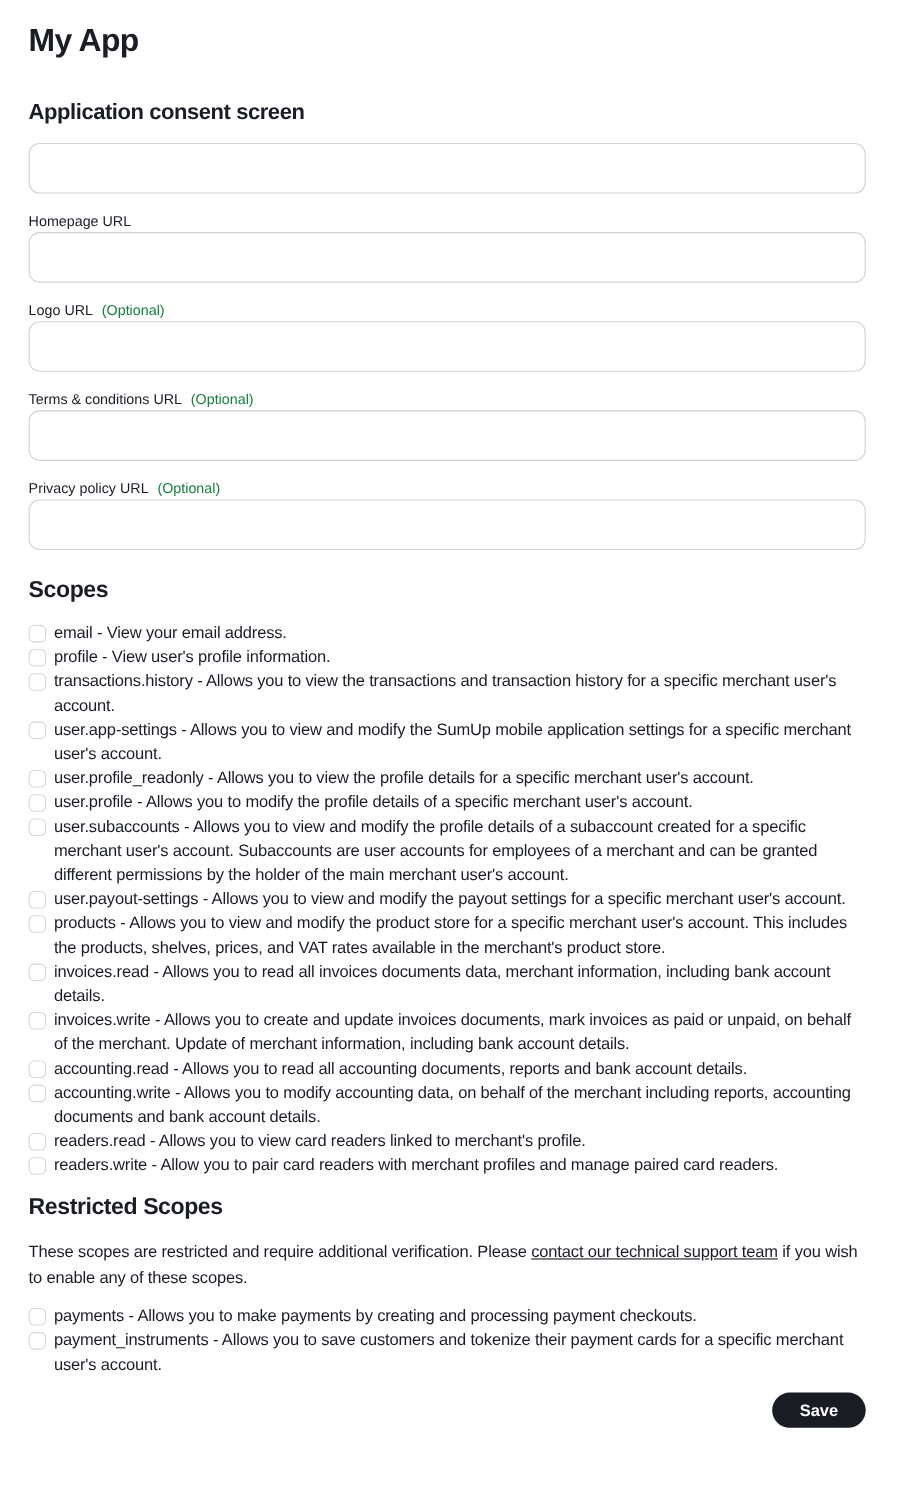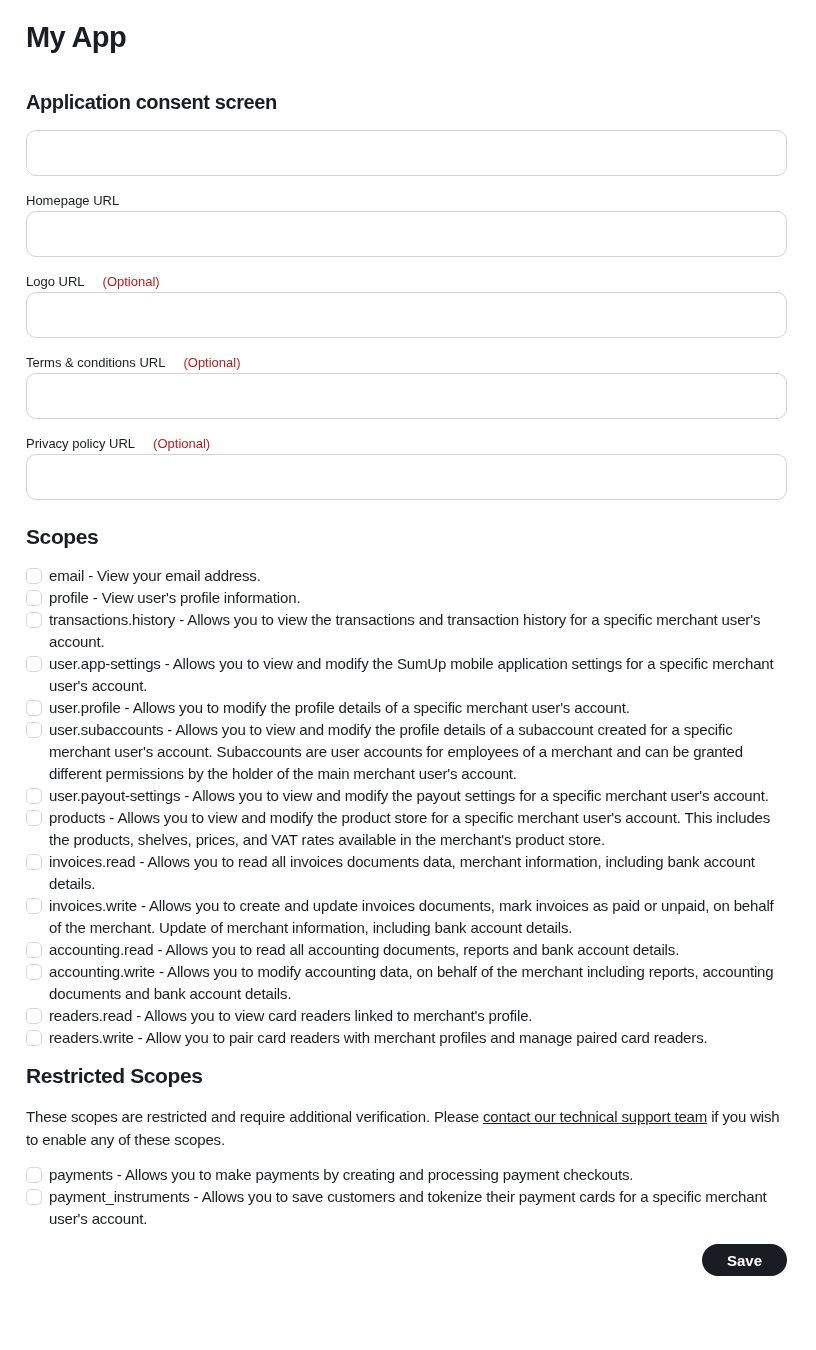--- a/index.html
+++ b/index.html
@@ -27,21 +27,21 @@
     margin: 0 0 16px 0;
   }
 
   .field { margin-bottom: 17px; }
   .field-label {
     font-size: 13px;
     line-height: 16px;
     margin-bottom: 2px;
     color: #1a1d26;
   }
-  .optional-tag { color: #b91c1c; margin-left: 18px; }
+  .optional-tag { color: #15803d; margin-left: 8px; }
   .text-input {
     display: block;
     width: 100%;
     height: 46px;
     border: 1px solid #ced3dc;
     border-radius: 10px;
     background: #ffffff;
     font-family: inherit;
     font-size: 15px;
     color: #1a1d26;
@@ -154,21 +154,21 @@
 
   <div class="scope-row">
     <span class="checkbox"></span><span class="scope-text"><span class="scope-name">transactions.history</span><span class="scope-sep"> - </span><span class="scope-desc">Allows you to view the transactions and transaction history for a specific merchant user's account.</span></span>
   </div>
 
   <div class="scope-row">
     <span class="checkbox"></span><span class="scope-text"><span class="scope-name">user.app-settings</span><span class="scope-sep"> - </span><span class="scope-desc">Allows you to view and modify the SumUp mobile application settings for a specific merchant user's account.</span></span>
   </div>
 
   <div class="scope-row">
-    <span class="checkbox"></span>
+    <span class="checkbox"></span><span class="scope-text"><span class="scope-name">user.profile_readonly</span><span class="scope-sep"> - </span><span class="scope-desc">Allows you to view the profile details for a specific merchant user's account.</span></span>
   </div>
 
   <div class="scope-row">
     <span class="checkbox"></span><span class="scope-text"><span class="scope-name">user.profile</span><span class="scope-sep"> - </span><span class="scope-desc">Allows you to modify the profile details of a specific merchant user's account.</span></span>
   </div>
 
   <div class="scope-row">
     <span class="checkbox"></span><span class="scope-text"><span class="scope-name">user.subaccounts</span><span class="scope-sep"> - </span><span class="scope-desc">Allows you to view and modify the profile details of a subaccount created for a specific merchant user's account. Subaccounts are user accounts for employees of a merchant and can be granted different permissions by the holder of the main merchant user's account.</span></span>
   </div>
 

